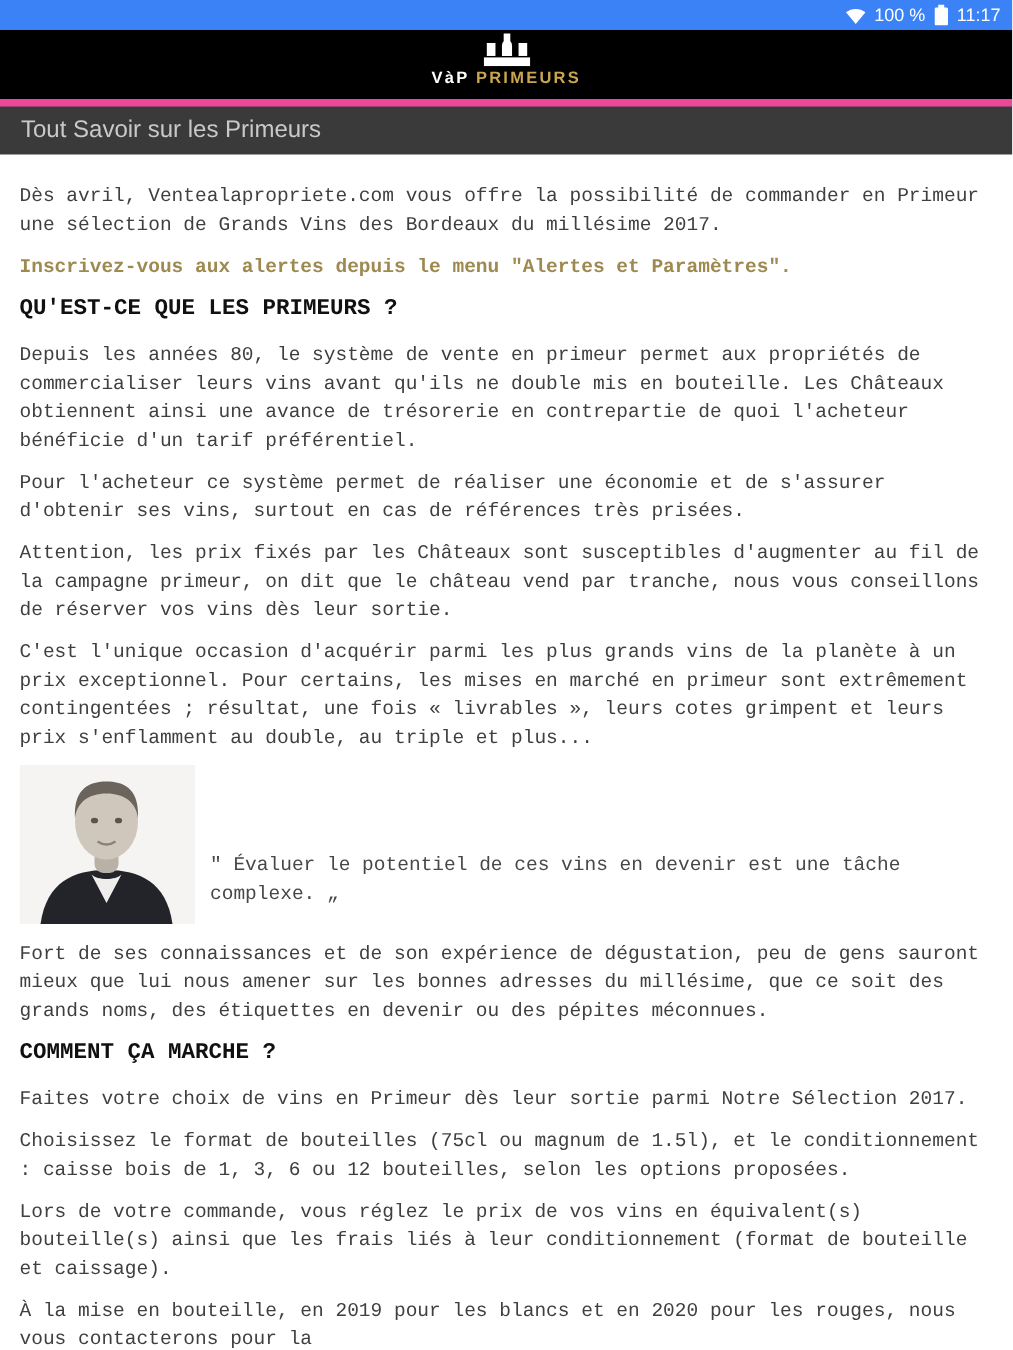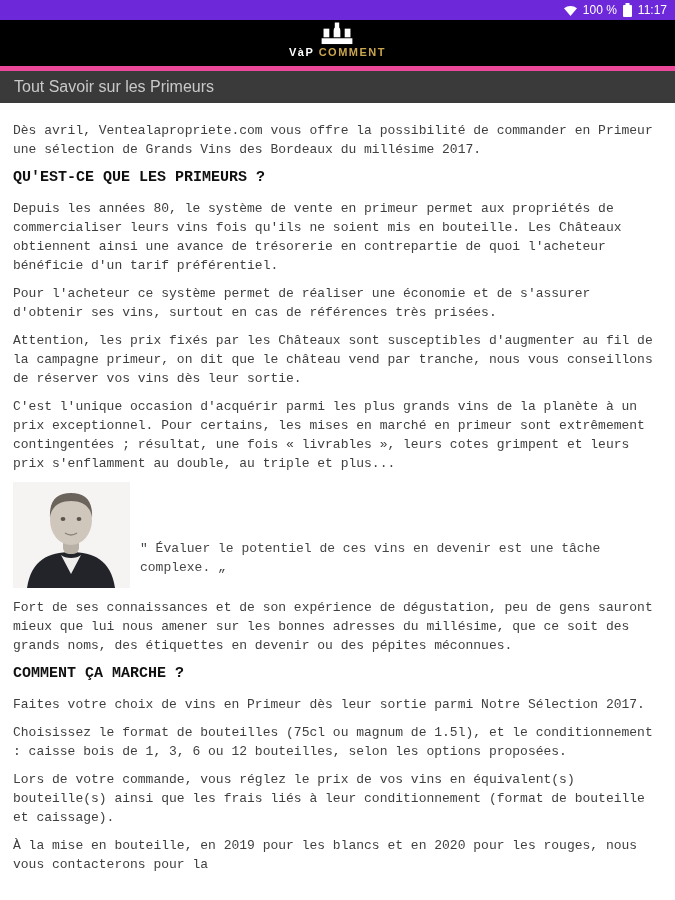--- a/index.html
+++ b/index.html
@@ -1,21 +1,21 @@
 <!DOCTYPE html>
 <html><head>
 <meta charset="utf-8">
 <style>
   * { margin:0; padding:0; box-sizing:border-box; }
   html,body { width:675px; height:900px; overflow:hidden; }
   body { font-family:"Liberation Sans", sans-serif; background:#ffffff; }
   .screen { width:675px; height:900px; background:#ffffff; overflow:hidden; display:flex; flex-direction:column; }
 
   
-  .statusbar { background:#6d28d9; height:20px; display:flex; justify-content:flex-end; align-items:center; gap:6px; padding:0 8px; color:#fff; font-size:12px; flex:0 0 auto; }
+  .statusbar { background:#3b82f6; height:20px; display:flex; justify-content:flex-end; align-items:center; gap:6px; padding:0 8px; color:#fff; font-size:12px; flex:0 0 auto; }
   .sb-icon { display:flex; align-items:center; }
   .sb-text { line-height:1; }
   .app-header { background:#000; height:46px; display:flex; flex-direction:column; align-items:center; justify-content:flex-start; padding-bottom:4px; flex:0 0 auto; }
   .logo { display:flex; flex-direction:column; align-items:center; }
   .logo-icon svg { display:block; }
   .logo-text { font-size:11px; letter-spacing:1.5px; font-weight:bold; margin-top:1px; white-space:nowrap; }
   .lt-white { color:#ffffff; }
   .lt-gold { color:#c9a550; }
 
   
@@ -59,34 +59,35 @@
       <span class="logo-icon">
         <svg width="34" height="25" viewBox="0 0 34 26">
           <rect x="1" y="19" width="32" height="6" fill="#ffffff"></rect>
           <rect x="3" y="9" width="6" height="9" fill="#ffffff"></rect>
           <rect x="25" y="9" width="6" height="9" fill="#ffffff"></rect>
           <path d="M13.5 18 v-7 q0-2.2 1.2-3.2 v-5.3 h4.6 v5.3 q1.2 1 1.2 3.2 v7 z" fill="#ffffff"></path>
         </svg>
       </span>
       <div class="logo-text">
         <span class="lt-white">VàP</span>
-        <span class="lt-gold">COMMENT</span>
+        <span class="lt-gold">PRIMEURS</span>
       </div>
     </div>
   </header>
 
   <div class="titlebar">
     <span>Tout Savoir sur les Primeurs</span>
   </div>
 
   <main class="content">
     <p>Dès avril, Ventealapropriete.com vous offre la possibilité de commander en Primeur une sélection de Grands Vins des Bordeaux du millésime 2017.</p>
+    <p class="alerts">Inscrivez-vous aux alertes depuis le menu "Alertes et Paramètres".</p>
 
     <h2>QU'EST-CE QUE LES PRIMEURS ?</h2>
-    <p>Depuis les années 80, le système de vente en primeur permet aux propriétés de commercialiser leurs vins fois qu'ils ne soient mis en bouteille. Les Châteaux obtiennent ainsi une avance de trésorerie en contrepartie de quoi l'acheteur bénéficie d'un tarif préférentiel.</p>
+    <p>Depuis les années 80, le système de vente en primeur permet aux propriétés de commercialiser leurs vins avant qu'ils ne double mis en bouteille. Les Châteaux obtiennent ainsi une avance de trésorerie en contrepartie de quoi l'acheteur bénéficie d'un tarif préférentiel.</p>
     <p>Pour l'acheteur ce système permet de réaliser une économie et de s'assurer d'obtenir ses vins, surtout en cas de références très prisées.</p>
     <p>Attention, les prix fixés par les Châteaux sont susceptibles d'augmenter au fil de la campagne primeur, on dit que le château vend par tranche, nous vous conseillons de réserver vos vins dès leur sortie.</p>
     <p>C'est l'unique occasion d'acquérir parmi les plus grands vins de la planète à un prix exceptionnel. Pour certains, les mises en marché en primeur sont extrêmement contingentées ; résultat, une fois « livrables », leurs cotes grimpent et leurs prix s'enflamment au double, au triple et plus...</p>
 
     <div class="expert-row">
       <span class="photo">
         <svg width="117" height="106" viewBox="0 0 117 106">
           <rect width="117" height="106" fill="#f5f4f2"></rect>
           <path d="M14 106 C18 78 36 70 58 70 C80 70 98 78 102 106 Z" fill="#23242a"></path>
           <path d="M48 73 L58 92 L68 73 C64 77 52 77 48 73 Z" fill="#efeeec"></path>

